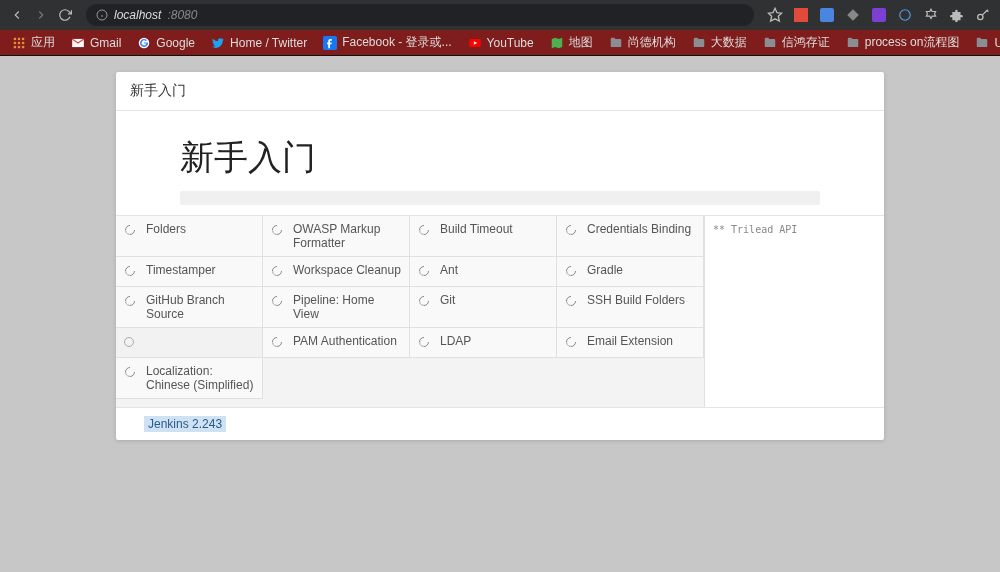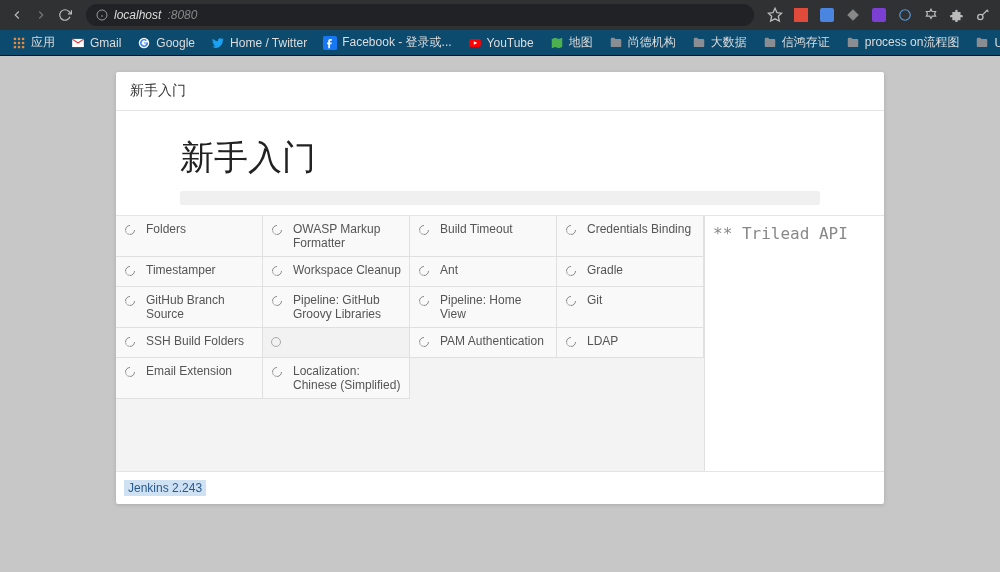--- a/index.html
+++ b/index.html
@@ -39,21 +39,21 @@
       margin: 0 6px;
     }
     .addr-port { color: #888; }
     .toolbar-icons {
       display: flex; gap: 8px; align-items: center;
     }
     .tb-icon {
       width: 18px; height: 18px; display:flex;align-items:center;justify-content:center;
     }
     .bookmarks-bar {
-      background: #0c4a6e;
+      background: #7f1d1d;
       height: 26px;
       display: flex;
       align-items: center;
       padding: 0 6px;
       gap: 4px;
       border-bottom: 1px solid #111;
     }
     .bm-item {
       display: flex; align-items: center; gap: 5px;
       color: #ddd; font-size: 12px;
@@ -71,21 +71,21 @@
       overflow: hidden;
     }
     .card {
       background: #fff;
       width: 768px;
       margin-top: 16px;
       border-radius: 2px;
       box-shadow: 0 1px 4px rgba(0,0,0,.15);
       display: flex;
       flex-direction: column;
-      height: 432px;
+      height: 368px;
     }
     .card-header {
       padding: 10px 14px;
       border-bottom: 1px solid #e4e4e4;
       font-size: 14px;
       color: #333;
     }
     .card-hero {
       padding: 24px 64px 10px 64px;
     }
@@ -133,31 +133,31 @@
       margin-top: 2px;
     }
     .spinner svg { display:block; }
     .radio-dot {
       width: 10px; height: 10px; border: 1px solid #aaa; border-radius: 50%;
       flex-shrink:0; margin-top:3px;
     }
     .sidebar {
       width: 180px;
       border-left: 1px solid #e0e0e0;
-      font-size: 16px;
+      font-size: 10px;
       font-family: monospace;
       color: #888;
       display:flex;
       flex-direction:column;
     }
     .sidebar-top { padding: 8px; flex:1; }
     .sidebar-bottom { padding: 6px 8px; border-top: 1px solid #e0e0e0; background:#f8f8f8;}
     .card-footer {
       border-top: 1px solid #e4e4e4;
-      padding: 8px 8px;
+      padding: 8px 28px;
       font-size: 12px;
       color: #666;
       display:flex;
     }
     .version-badge {
       background: #cfe2f3;
       padding: 1px 4px;
       color: #2a5a8c;
     }
   </style>
@@ -438,29 +438,20 @@
             </span>
             <span>GitHub Branch Source</span>
           </div>
           <div class="plugin-cell">
             <span class="spinner">
               <svg viewBox="0 0 24 24" fill="none" stroke="#888" stroke-width="2">
                 <path d="M12 3a9 9 0 1 0 9 9"></path>
                 <path d="M3 12a9 9 0 0 0 9 9" stroke="#ccc"></path>
               </svg>
             </span>
-            <span>Pipeline: GitHub Groovy Libraries</span>
-          </div>
-          <div class="plugin-cell">
-            <span class="spinner">
-              <svg viewBox="0 0 24 24" fill="none" stroke="#888" stroke-width="2">
-                <path d="M12 3a9 9 0 1 0 9 9"></path>
-                <path d="M3 12a9 9 0 0 0 9 9" stroke="#ccc"></path>
-              </svg>
-            </span>
             <span>Pipeline: Home View</span>
           </div>
           <div class="plugin-cell">
             <span class="spinner">
               <svg viewBox="0 0 24 24" fill="none" stroke="#888" stroke-width="2">
                 <path d="M12 3a9 9 0 1 0 9 9"></path>
                 <path d="M3 12a9 9 0 0 0 9 9" stroke="#ccc"></path>
               </svg>
             </span>
             <span>Git</span>

